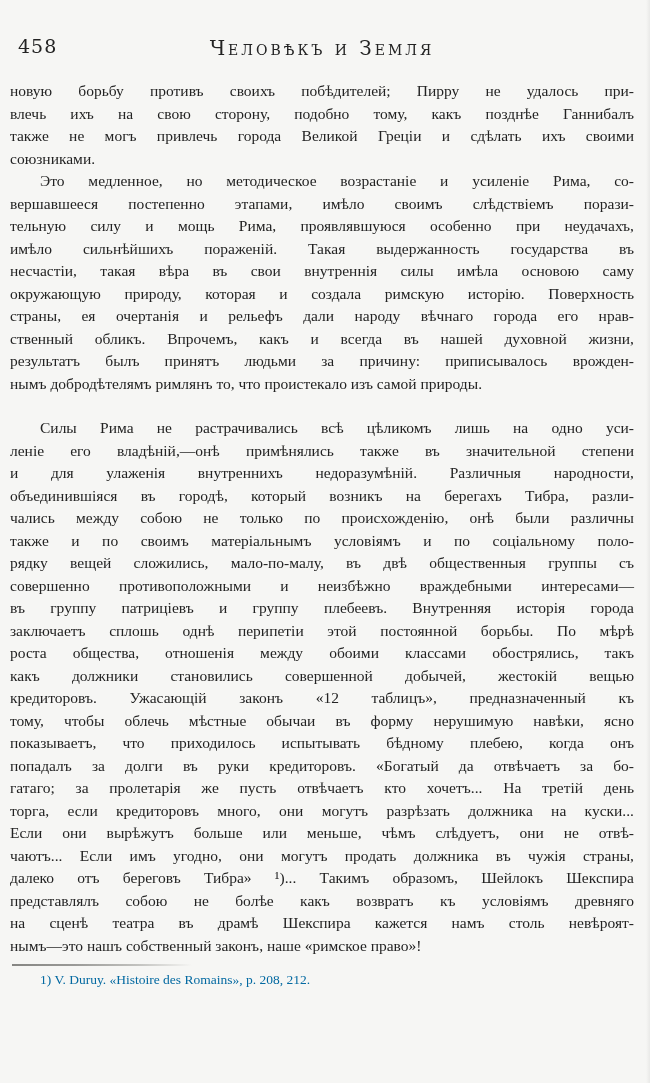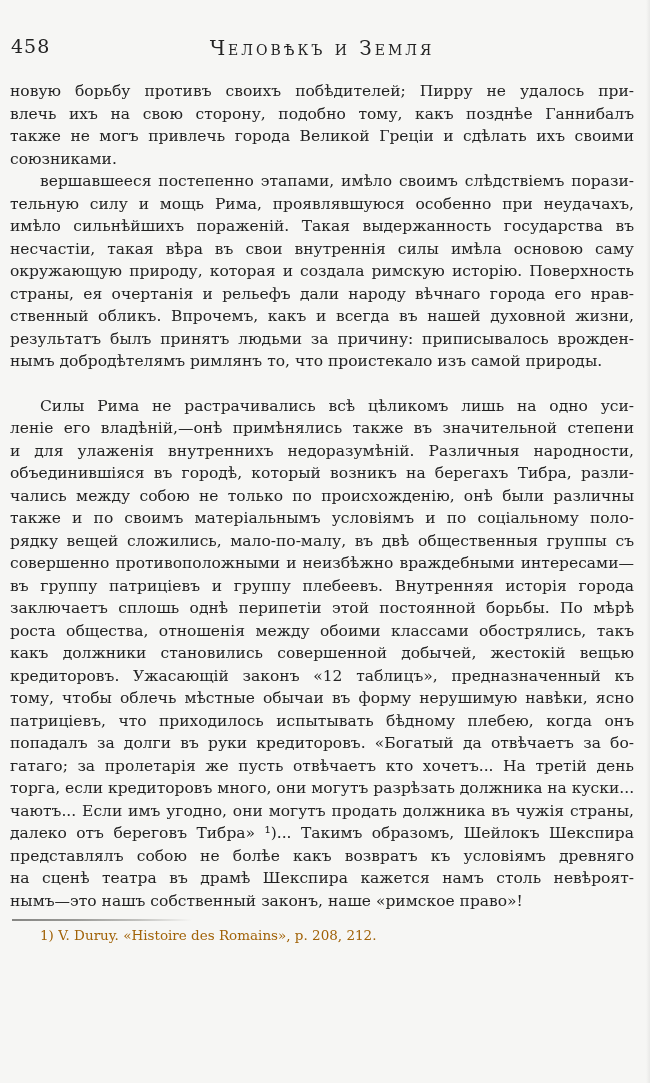--- a/index.html
+++ b/index.html
@@ -22,39 +22,40 @@
   }
   .header {
     position: absolute;
     top: 35px;
     left: 10px;
     right: 16px;
     height: 26px;
   }
   .pagenum {
     position: absolute;
-    left: 1px;
+    left: 8px;
     top: 0;
     font-size: 19px;
     letter-spacing: 1px;
     text-align: right;
   }
   .title {
     display: block;
     text-align: center;
     font-variant: small-caps;
     font-size: 20px;
     letter-spacing: 3px;
     padding-top: 1px;
   }
   .column {
     position: absolute;
     top: 80px;
     left: 10px;
     width: 624px;
+    font-family: Liberation Serif, serif;
   }
   .para {
     font-size: 15.5px;
     line-height: 22.5px;
   }
   .line {
     text-align: justify;
     text-align-last: justify;
     white-space: nowrap;
   }
@@ -66,39 +67,40 @@
     margin-left: 2px;
     width: 180px;
     height: 2px;
     background: linear-gradient(to right, #868683 0%, #9a9a97 35%, #c2c2bf 70%, rgba(194,194,191,0) 100%);
   }
   .footnote {
     margin-top: 5px;
     font-size: 13.5px;
     line-height: 18px;
     text-indent: 30px;
-    color: #a16207;
+    color: #0369a1;
   }
 </style>
 </head>
 <body>
 
 <div class="page">
   <div class="header">
     <span class="pagenum">458</span>
     <span class="title">Человѣкъ и Земля</span>
   </div>
   <div class="column">
     <div class="para">
         <div class="line">новую борьбу противъ своихъ побѣдителей; Пирру не удалось при-</div>
         <div class="line">влечь ихъ на свою сторону, подобно тому, какъ позднѣе Ганнибалъ</div>
         <div class="line">также не могъ привлечь города Великой Греціи и сдѣлать ихъ своими</div>
         <div class="line">союзниками.</div>
       </div>
     <div class="para indent">
+        <div class="line">Это медленное, но методическое возрастаніе и усиленіе Рима, со-</div>
         <div class="line">вершавшееся постепенно этапами, имѣло своимъ слѣдствіемъ порази-</div>
         <div class="line">тельную силу и мощь Рима, проявлявшуюся особенно при неудачахъ,</div>
         <div class="line">имѣло сильнѣйшихъ пораженій. Такая выдержанность государства въ</div>
         <div class="line">несчастіи, такая вѣра въ свои внутреннія силы имѣла основою саму</div>
         <div class="line">окружающую природу, которая и создала римскую исторію. Поверхность</div>
         <div class="line">страны, ея очертанія и рельефъ дали народу вѣчнаго города его нрав-</div>
         <div class="line">ственный обликъ. Впрочемъ, какъ и всегда въ нашей духовной жизни,</div>
         <div class="line">результатъ былъ принятъ людьми за причину: приписывалось врожден-</div>
         <div class="line">нымъ добродѣтелямъ римлянъ то, что проистекало изъ самой природы.</div>
       </div>
@@ -110,24 +112,25 @@
         <div class="line">чались между собою не только по происхожденію, онѣ были различны</div>
         <div class="line">также и по своимъ матеріальнымъ условіямъ и по соціальному поло-</div>
         <div class="line">рядку вещей сложились, мало-по-малу, въ двѣ общественныя группы съ</div>
         <div class="line">совершенно противоположными и неизбѣжно враждебными интересами—</div>
         <div class="line">въ группу патриціевъ и группу плебеевъ. Внутренняя исторія города</div>
         <div class="line">заключаетъ сплошь однѣ перипетіи этой постоянной борьбы. По мѣрѣ</div>
         <div class="line">роста общества, отношенія между обоими классами обострялись, такъ</div>
         <div class="line">какъ должники становились совершенной добычей, жестокій вещью</div>
         <div class="line">кредиторовъ. Ужасающій законъ «12 таблицъ», предназначенный къ</div>
         <div class="line">тому, чтобы облечь мѣстные обычаи въ форму нерушимую навѣки, ясно</div>
-        <div class="line">патриціевъ, что приходилось испытывать бѣдному плебею, когда онъ</div>
+        <div class="line">показываетъ, что приходилось испытывать бѣдному плебею, когда онъ</div>
         <div class="line">попадалъ за долги въ руки кредиторовъ. «Богатый да отвѣчаетъ за бо-</div>
         <div class="line">гатаго; за пролетарія же пусть отвѣчаетъ кто хочетъ... На третій день</div>
         <div class="line">торга, если кредиторовъ много, они могутъ разрѣзать должника на куски...</div>
+        <div class="line">Если они вырѣжутъ больше или меньше, чѣмъ слѣдуетъ, они не отвѣ-</div>
         <div class="line">чаютъ... Если имъ угодно, они могутъ продать должника въ чужія страны,</div>
         <div class="line">далеко отъ береговъ Тибра» ¹)... Такимъ образомъ, Шейлокъ Шекспира</div>
         <div class="line">представлялъ собою не болѣе какъ возвратъ къ условіямъ древняго</div>
         <div class="line">на сценѣ театра въ драмѣ Шекспира кажется намъ столь невѣроят-</div>
         <div class="line">нымъ—это нашъ собственный законъ, наше «римское право»!</div>
       </div>
     <div class="footnote-rule"></div>
     <div class="footnote">1) V. Duruy. «Histoire des Romains», p. 208, 212.</div>
   </div>
 </div>

